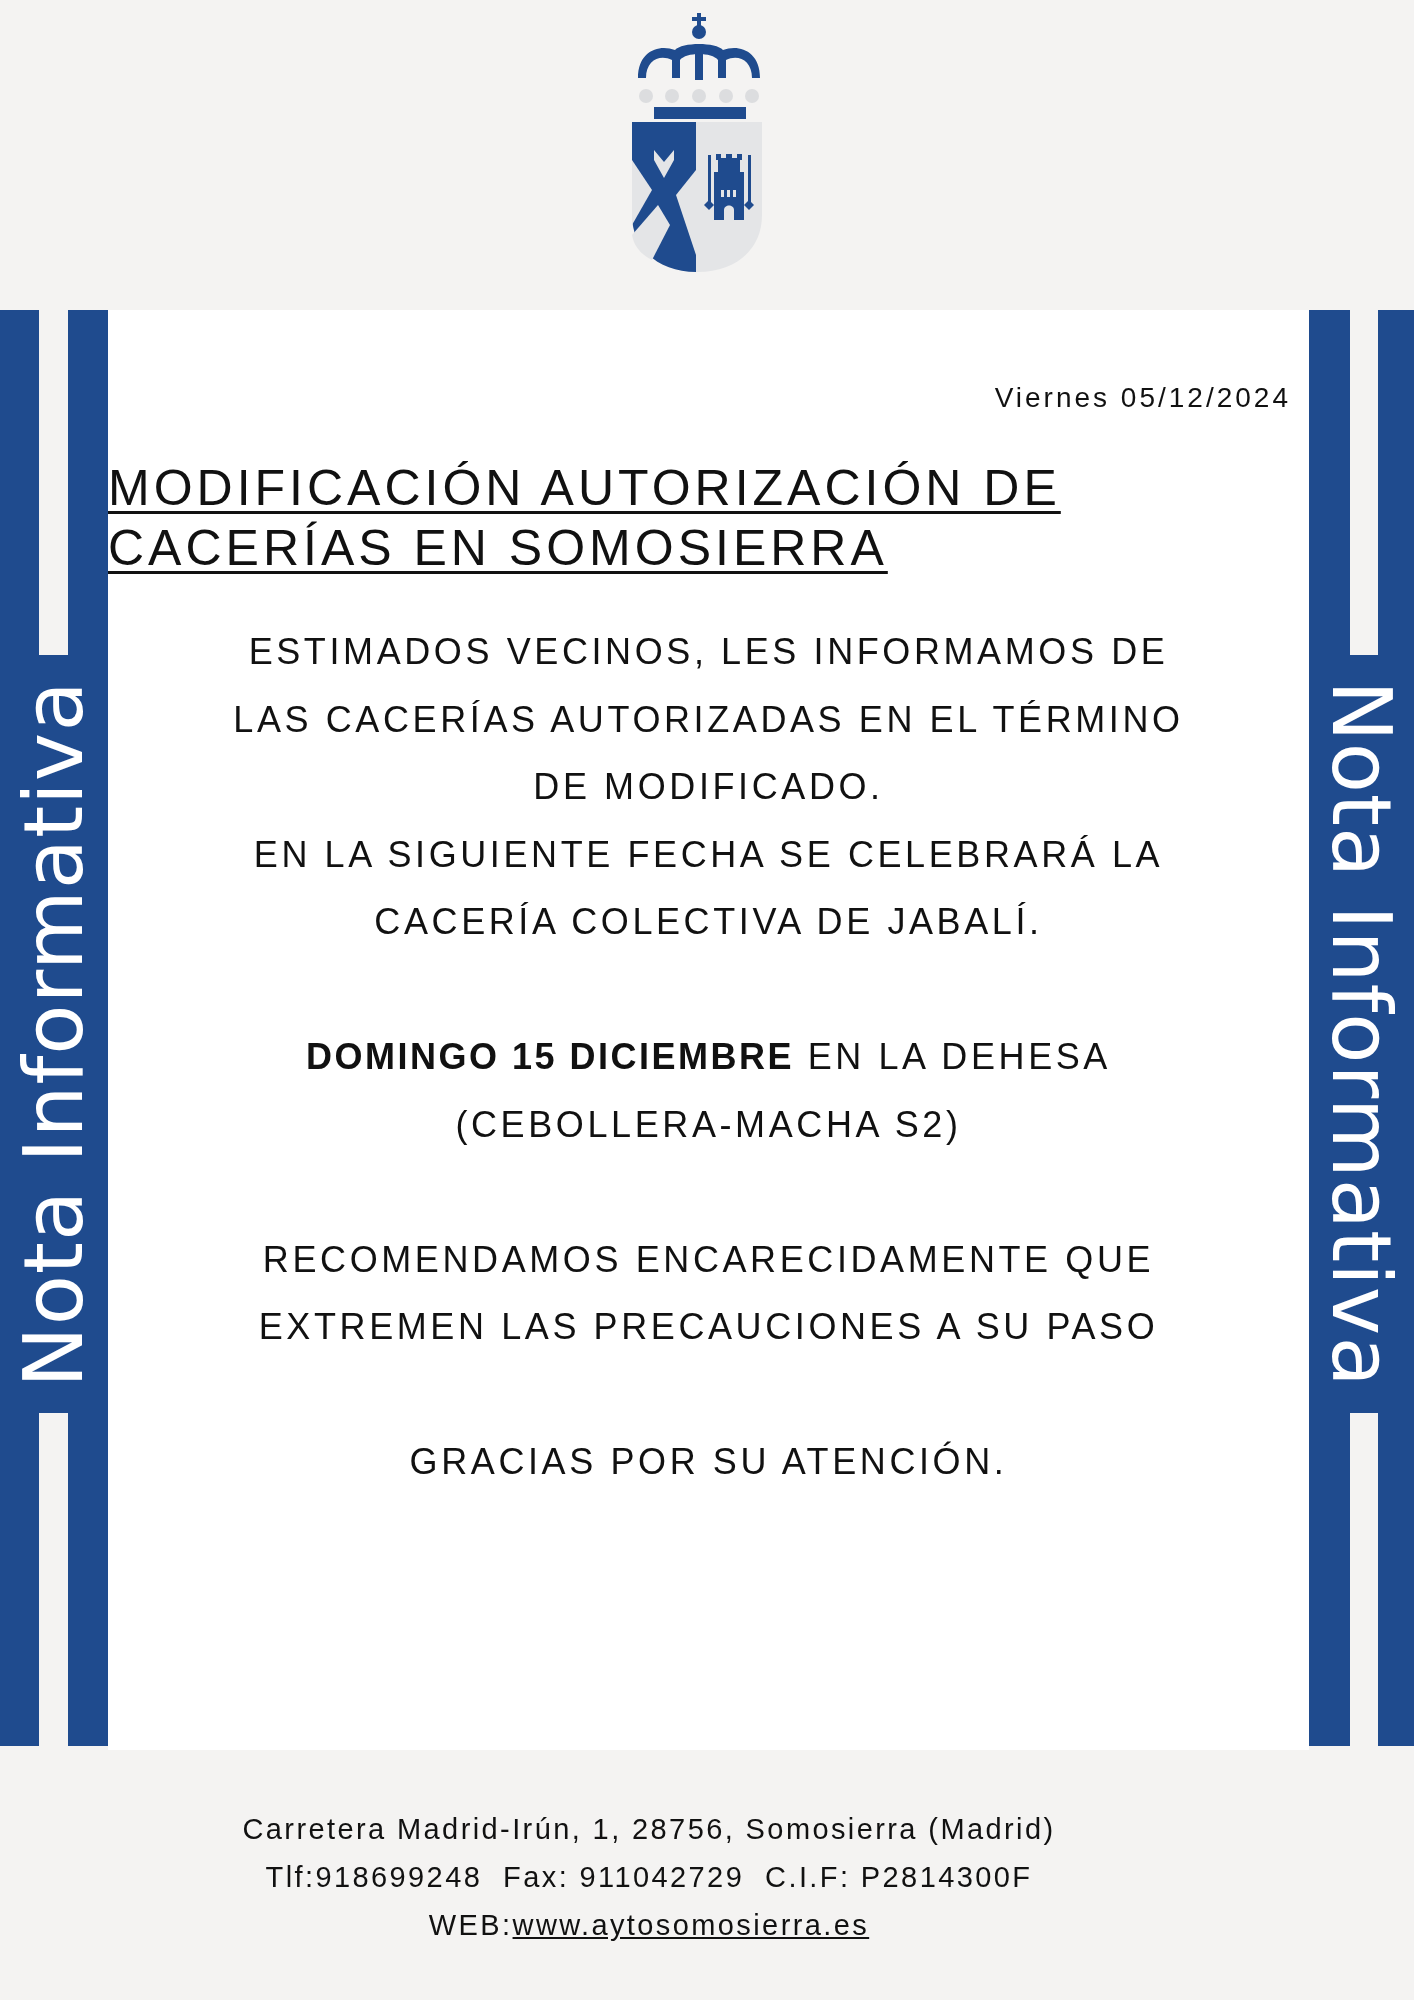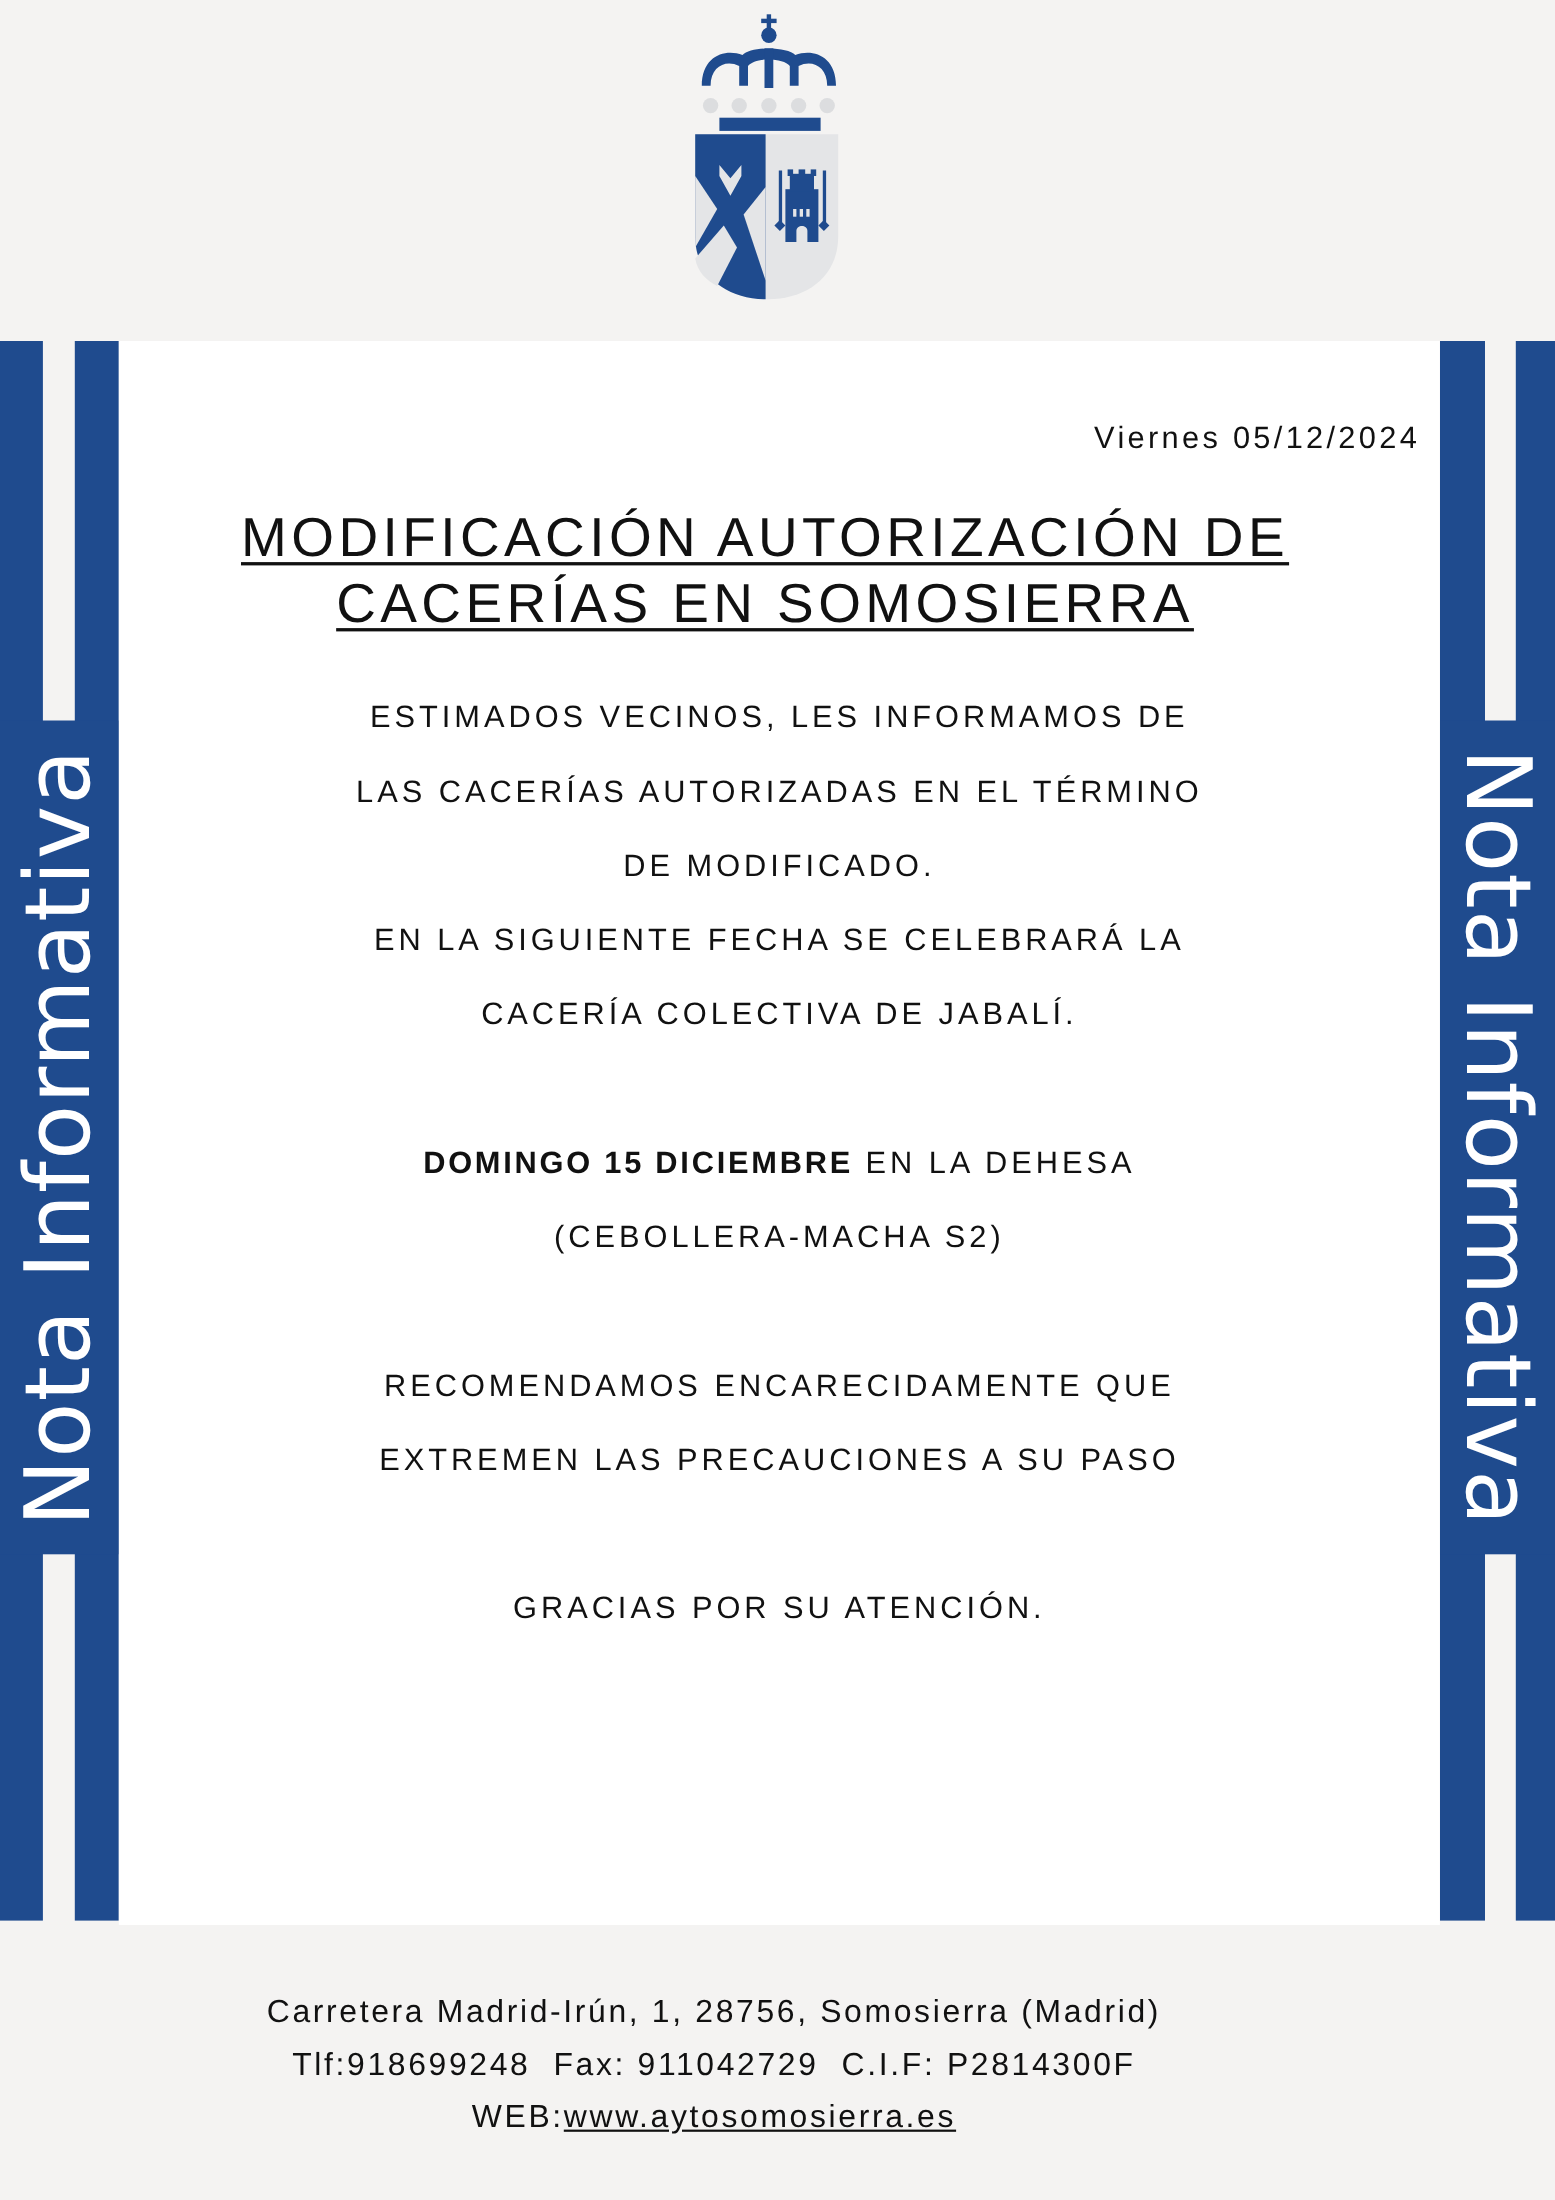--- a/index.html
+++ b/index.html
@@ -16,28 +16,28 @@
   .bar { position:absolute; background:#1f4b8e; }
   .side-label {
     position:absolute; color:#ffffff; font-family:"DejaVu Sans", sans-serif;
     font-size:82px; white-space:nowrap; line-height:1; letter-spacing:1px;
   }
   .date {
     position:absolute; right:18px; top:72px; font-size:28px; letter-spacing:3px;
     color:#111;
   }
   .title {
-    position:absolute; left:0; width:1175px; top:148px; text-align:center;
+    position:absolute; left:0; width:1175px; top:148px; 
     font-size:50px; letter-spacing:4px; line-height:60px; font-weight:normal;
     margin:0;
   }
   .title span { text-decoration:underline; text-decoration-thickness:3px; text-underline-offset:6px; }
   .body {
     position:absolute; left:0; width:1201px; top:308px; text-align:center;
-    font-size:28px; letter-spacing:3.6px; line-height:67.5px;
+    font-size:36px; letter-spacing:3.6px; line-height:67.5px;
   }
   .body .line { display:block; height:67.5px; white-space:nowrap; }
   .body b { font-weight:bold; letter-spacing:2.5px; }
   .footer {
     position:absolute; left:0; width:1298px; top:1805px; text-align:center;
     font-size:29px; letter-spacing:2.4px; line-height:48px; color:#111;
   }
   .footer .line { display:block; white-space:pre; }
   .footer a { color:#111; text-decoration:underline; }
 </style>

